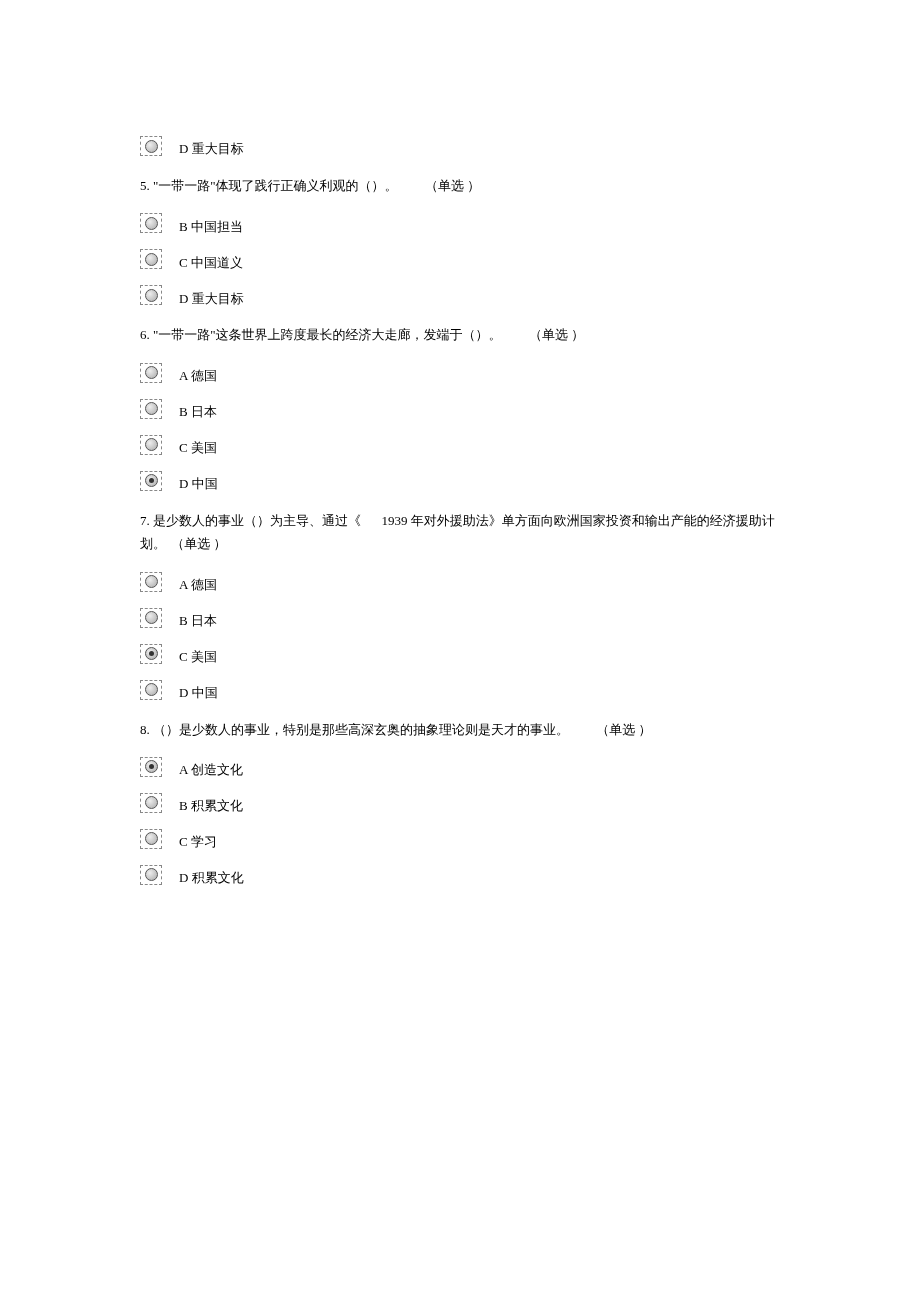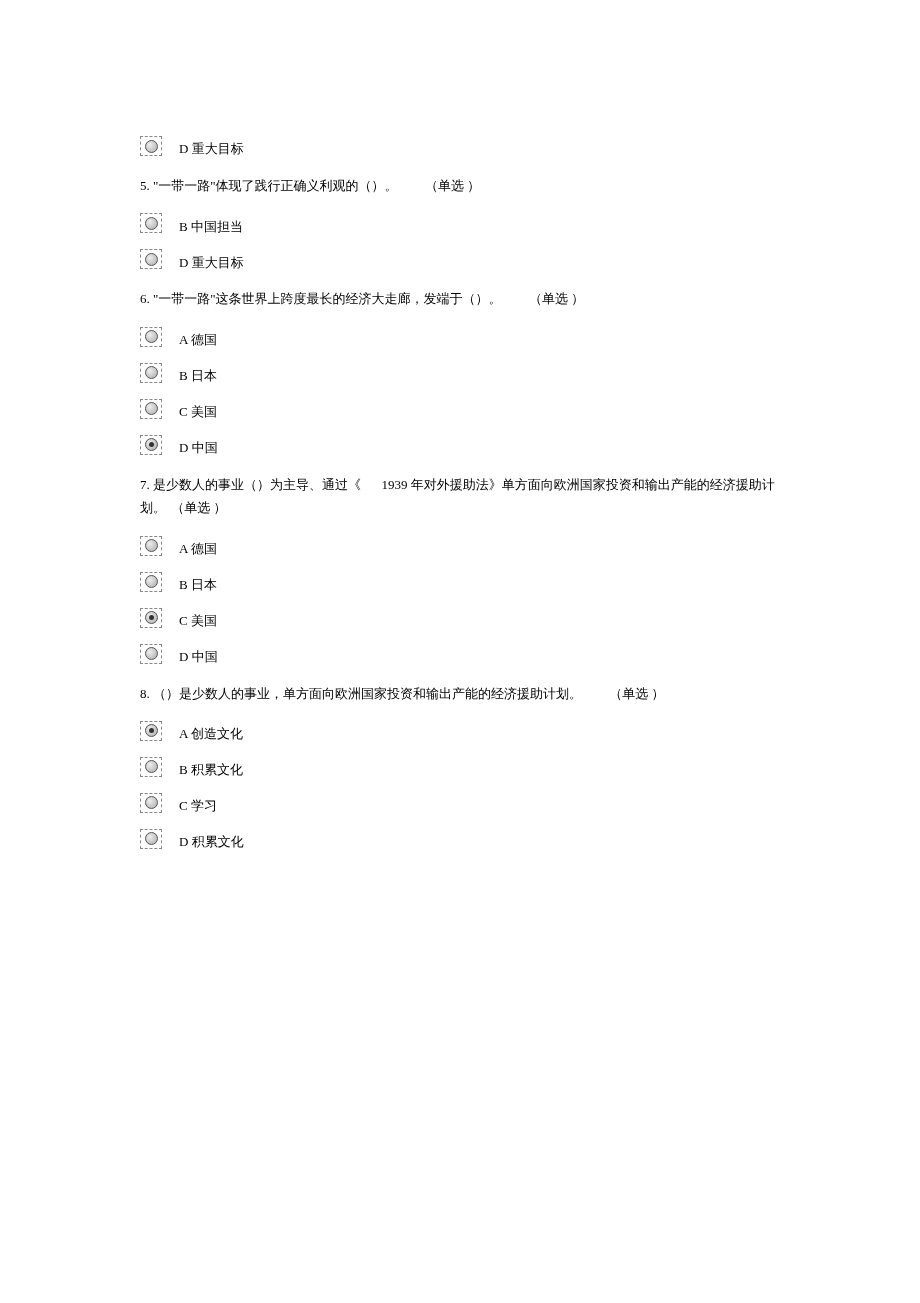--- a/index.html
+++ b/index.html
@@ -91,20 +91,26 @@
   <div class="option-row">
     <div class="radio-box">
         <div class="radio-outer"></div>
       </div>
     <span class="option-label"><span>B</span> <span>中国担当</span></span>
   </div>
   <div class="option-row">
     <div class="radio-box">
         <div class="radio-outer"></div>
       </div>
+    <span class="option-label"><span>C</span> <span>中国道义</span></span>
+  </div>
+  <div class="option-row">
+    <div class="radio-box">
+        <div class="radio-outer"></div>
+      </div>
     <span class="option-label"><span>D</span> <span>重大目标</span></span>
   </div>
 </div>
 
 <div class="question">
   <div class="question-text">
     <span class="question-number">6.</span>
     <span class="question-body">"一带一路"这条世界上跨度最长的经济大走廊，发端于（）。</span>
     <span class="question-type">（单选 ）</span>
   </div>
@@ -165,21 +171,21 @@
     <div class="radio-box">
         <div class="radio-outer"></div>
       </div>
     <span class="option-label"><span>D</span> <span>中国</span></span>
   </div>
 </div>
 
 <div class="question">
   <div class="question-text">
     <span class="question-number">8.</span>
-    <span class="question-body">（）是少数人的事业，单方面向欧洲国家投资和输出产能的经济援助计划。</span>
+    <span class="question-body">（）是少数人的事业，特别是那些高深玄奥的抽象理论则是天才的事业。</span>
     <span class="question-type">（单选 ）</span>
   </div>
   <div class="option-row">
     <div class="radio-box">
         <div class="radio-outer selected"></div>
       </div>
     <span class="option-label"><span>A</span> <span>创造文化</span></span>
   </div>
   <div class="option-row">
     <div class="radio-box">

